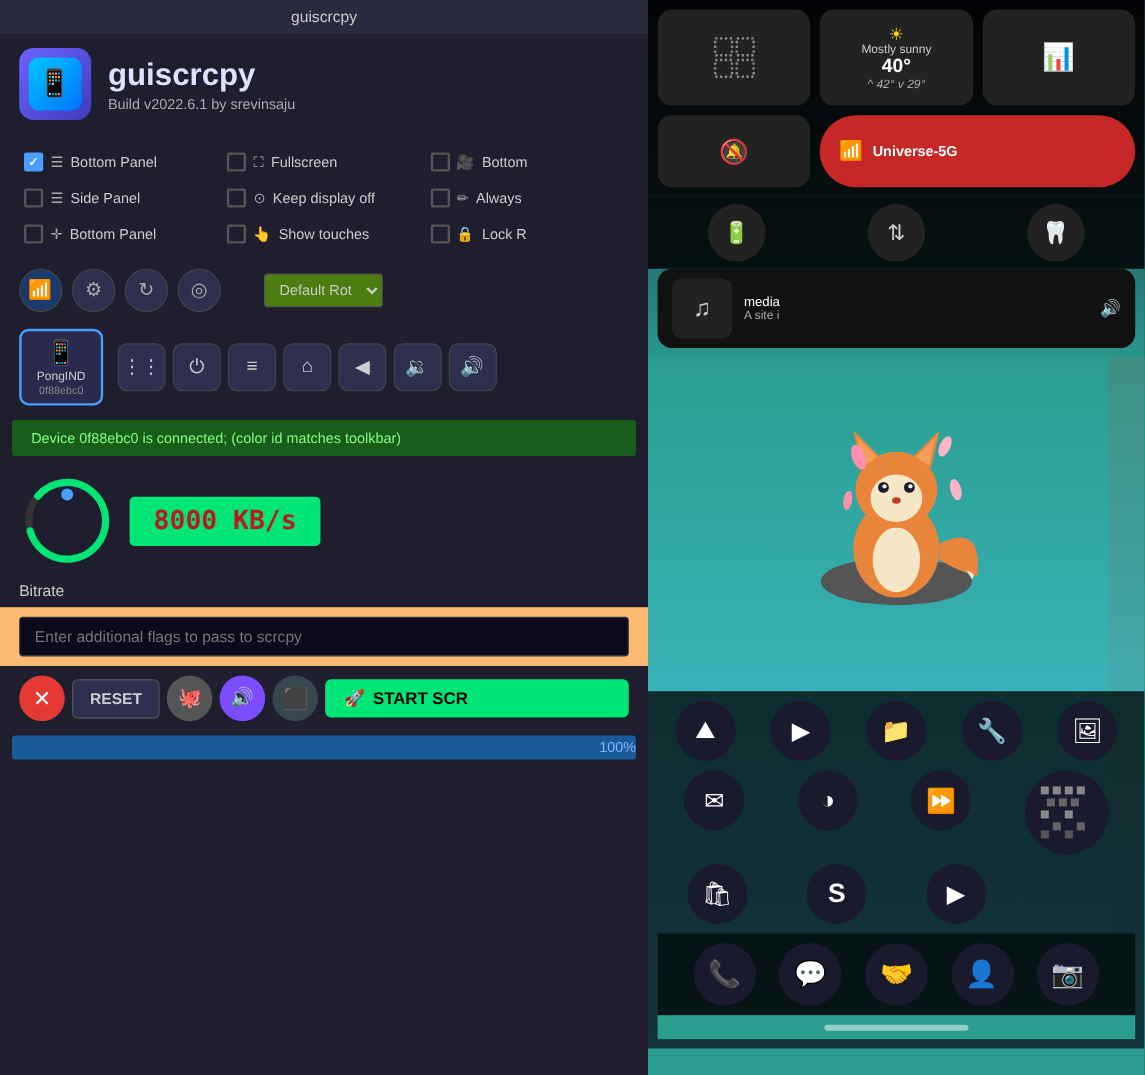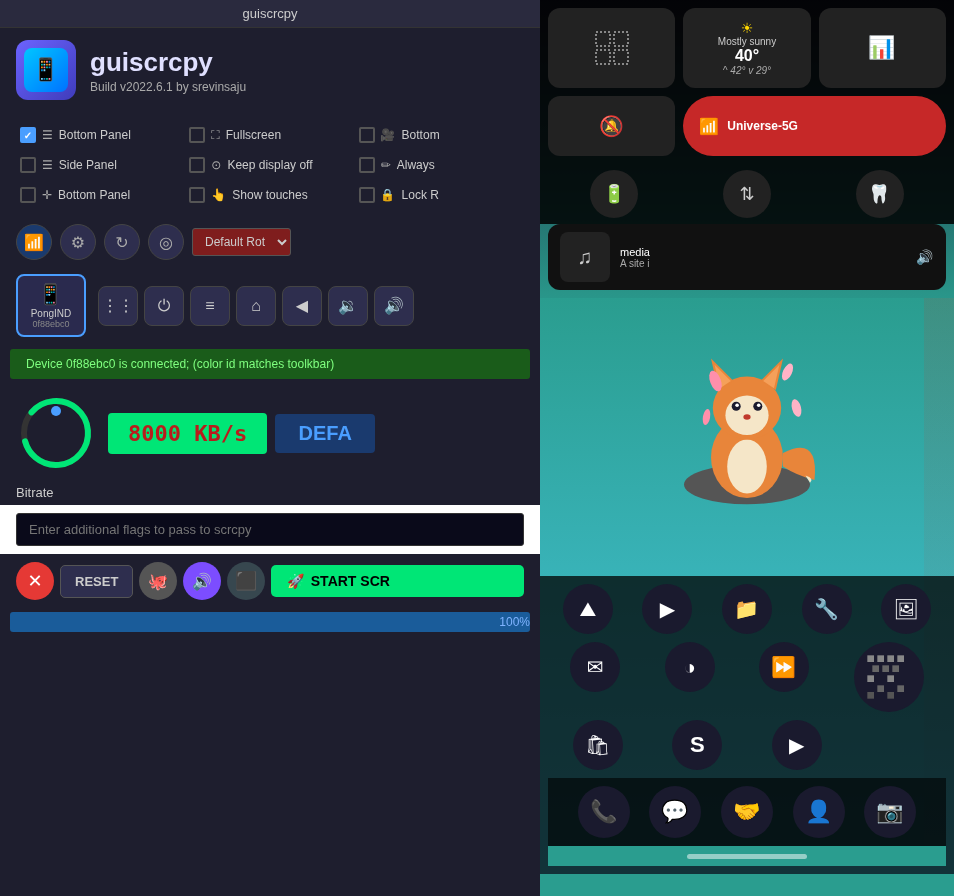--- a/index.html
+++ b/index.html
@@ -130,27 +130,28 @@
       align-items: center;
       justify-content: center;
       cursor: pointer;
       color: #aaa;
       font-size: 16px;
     }
     .toolbar-icon-btn.blue { background: #1a3a6e; color: #4a9eff; }
 
     
     .rotation-dropdown {
-      background: #7f1d1d;
+      background: #4d7c0f;
       border: 1px solid #555;
       color: #ccc;
       padding: 5px 8px;
       font-size: 12px;
       border-radius: 3px;
       cursor: pointer;
+      margin-left: 28px;
     }
 
     
     .device-section {
       display: flex;
       align-items: center;
       padding: 8px 16px;
       gap: 12px;
     }
     .device-tab {
@@ -241,21 +242,21 @@
       font-weight: bold;
       padding: 8px 20px;
       border-radius: 4px;
       min-width: 100px;
       text-align: center;
     }
 
     
     .flags-section {
       padding: 8px 16px;
-      background: #ffffff;
+      background: #fdba74;
     }
     .flags-input {
       width: 100%;
       background: #0a0a1a;
       border: 1px solid #333;
       color: #666;
       padding: 8px 12px;
       font-size: 13px;
       border-radius: 3px;
       outline: none;
@@ -597,21 +598,20 @@
     <div class="knob-container">
       <svg class="knob-svg" viewBox="0 0 80 80">
         <circle cx="40" cy="40" r="32" fill="none" stroke="#333" stroke-width="6"></circle>
         <circle cx="40" cy="40" r="32" fill="none" stroke="#00e676" stroke-width="6" stroke-dasharray="170 32" stroke-dashoffset="0" stroke-linecap="round" transform="rotate(-140 40 40)"></circle>
         <circle cx="40" cy="18" r="5" fill="#4a9eff"></circle>
       </svg>
     </div>
     <div class="bitrate-controls">
       <div style="display:flex;gap:8px;align-items:center;">
         <div class="bitrate-display">8000 KB/s</div>
-        <div class="codec-display">DEFA</div>
       </div>
     </div>
   </div>
   <div style="padding-left:16px;margin-bottom:4px;">
     <span style="color:#ccc;font-size:13px;">Bitrate</span>
   </div>
 
   <div class="flags-section">
     <input class="flags-input" type="text" placeholder="Enter additional flags to pass to scrcpy" style="">
   </div>

